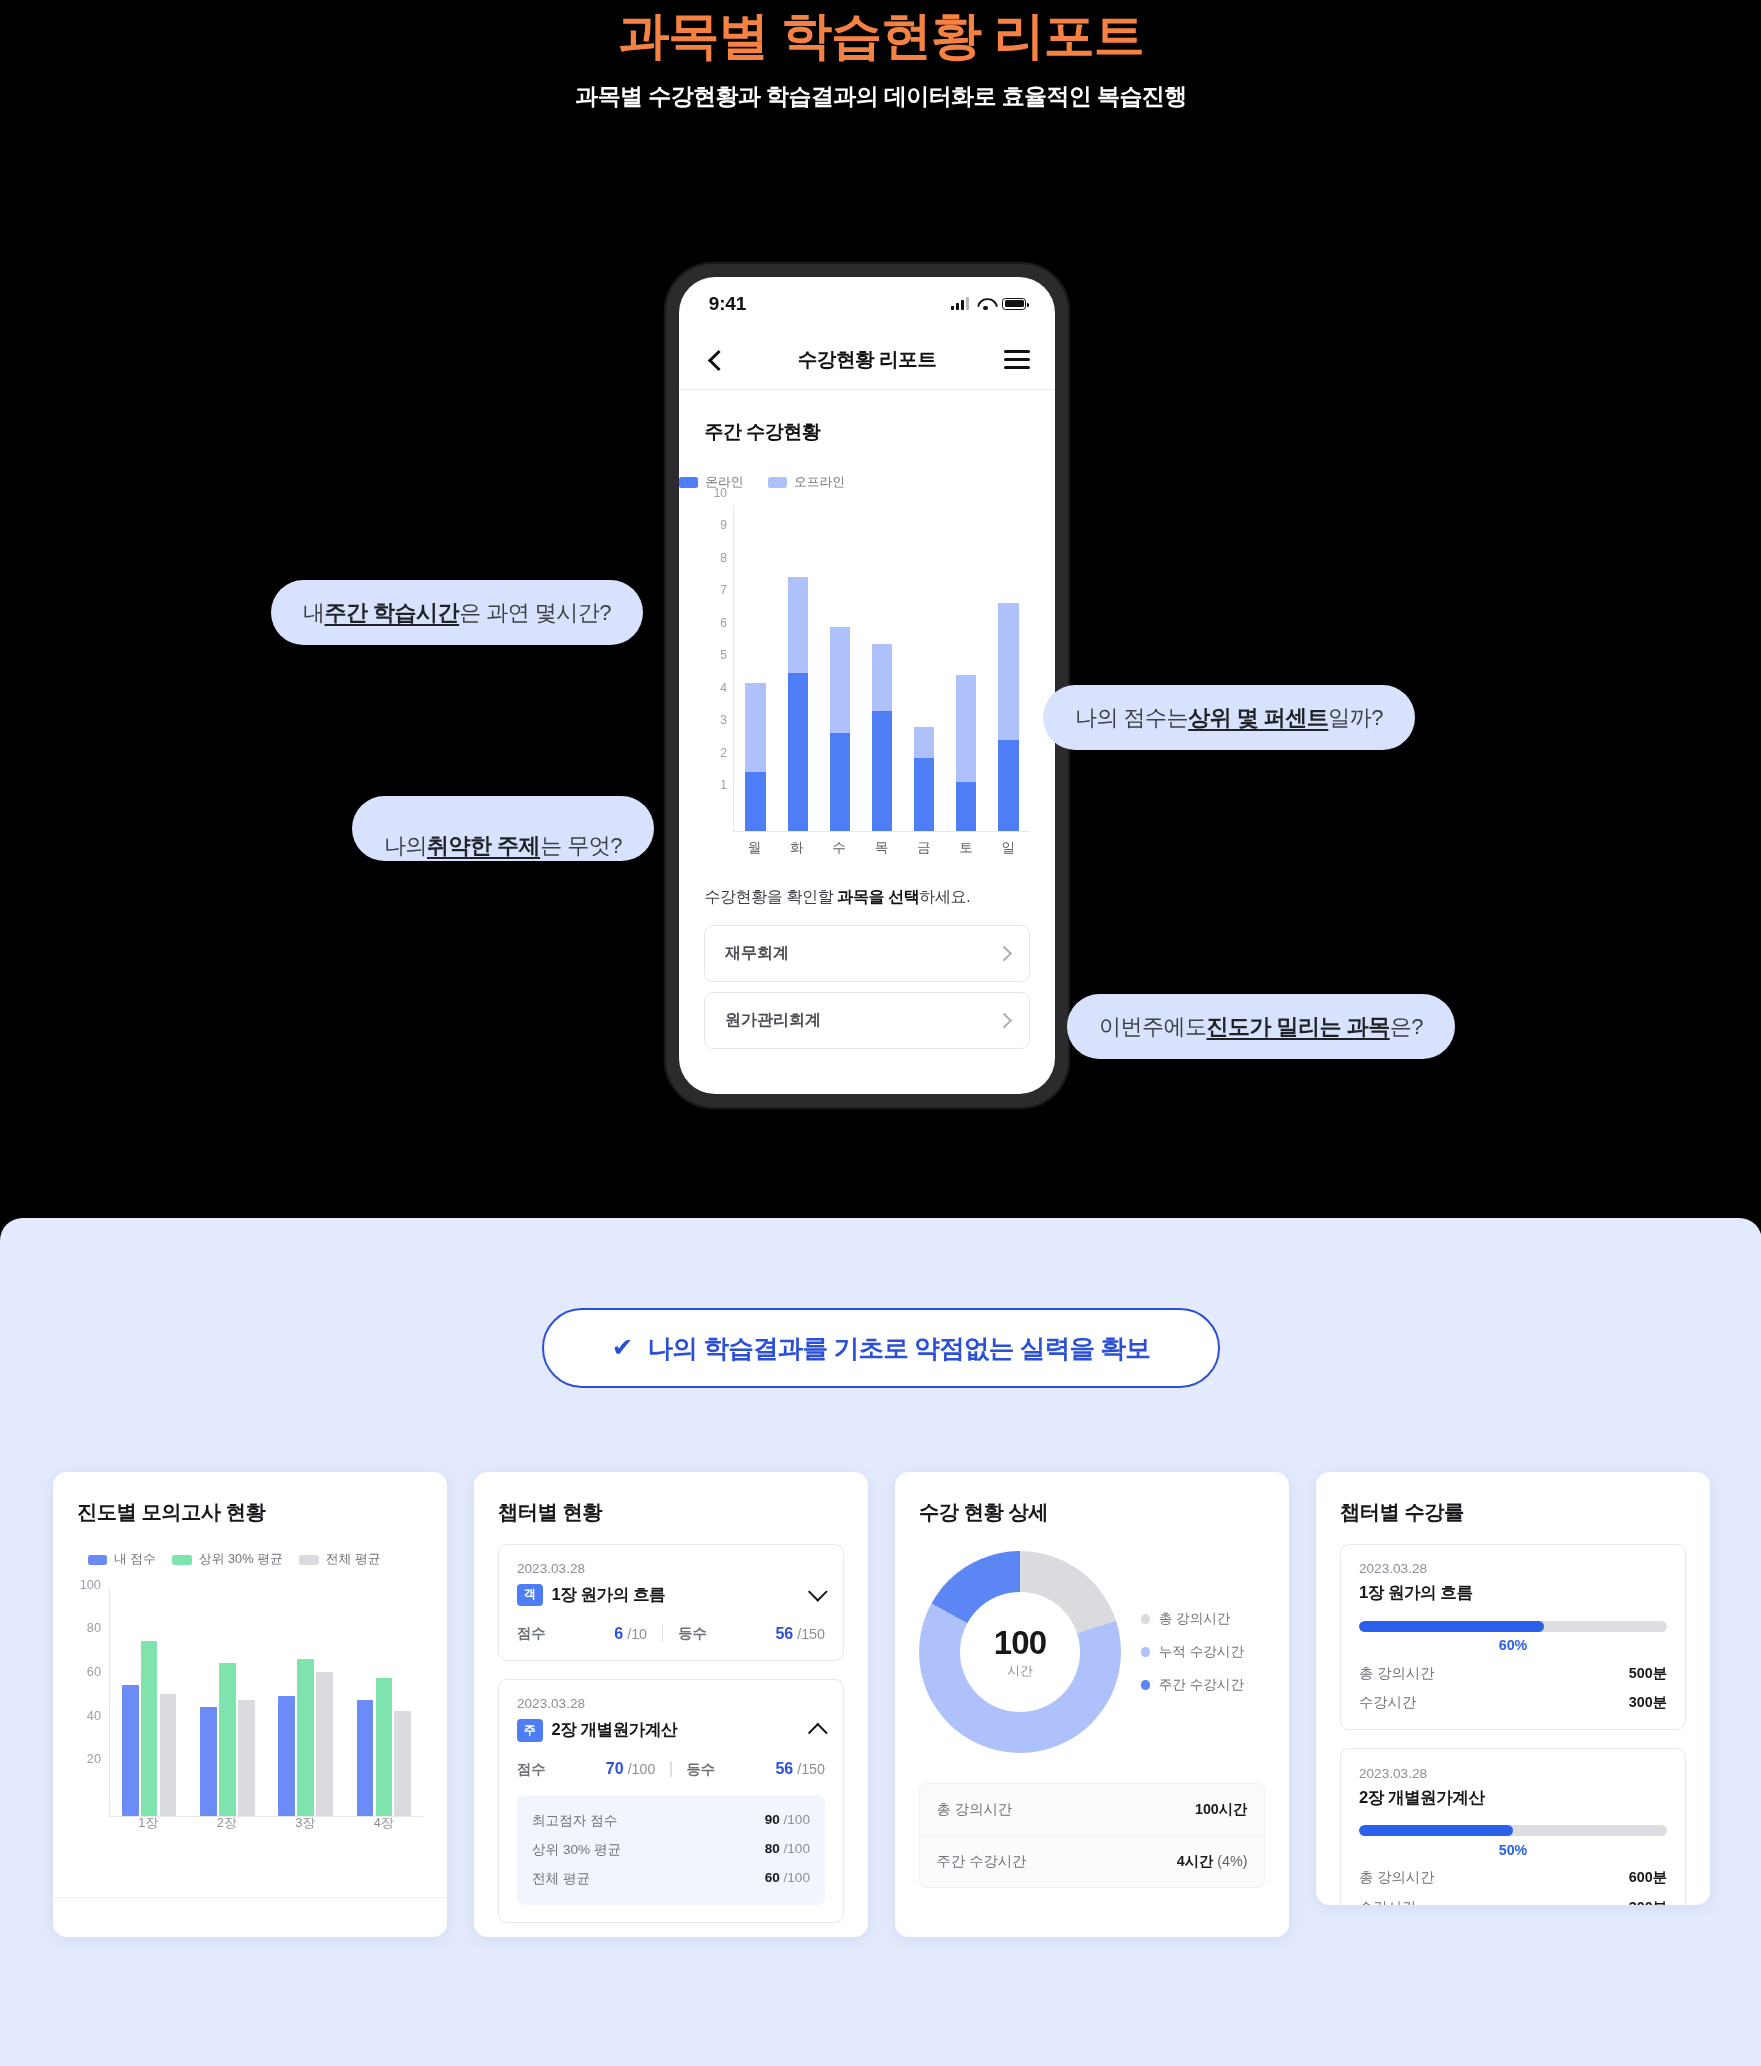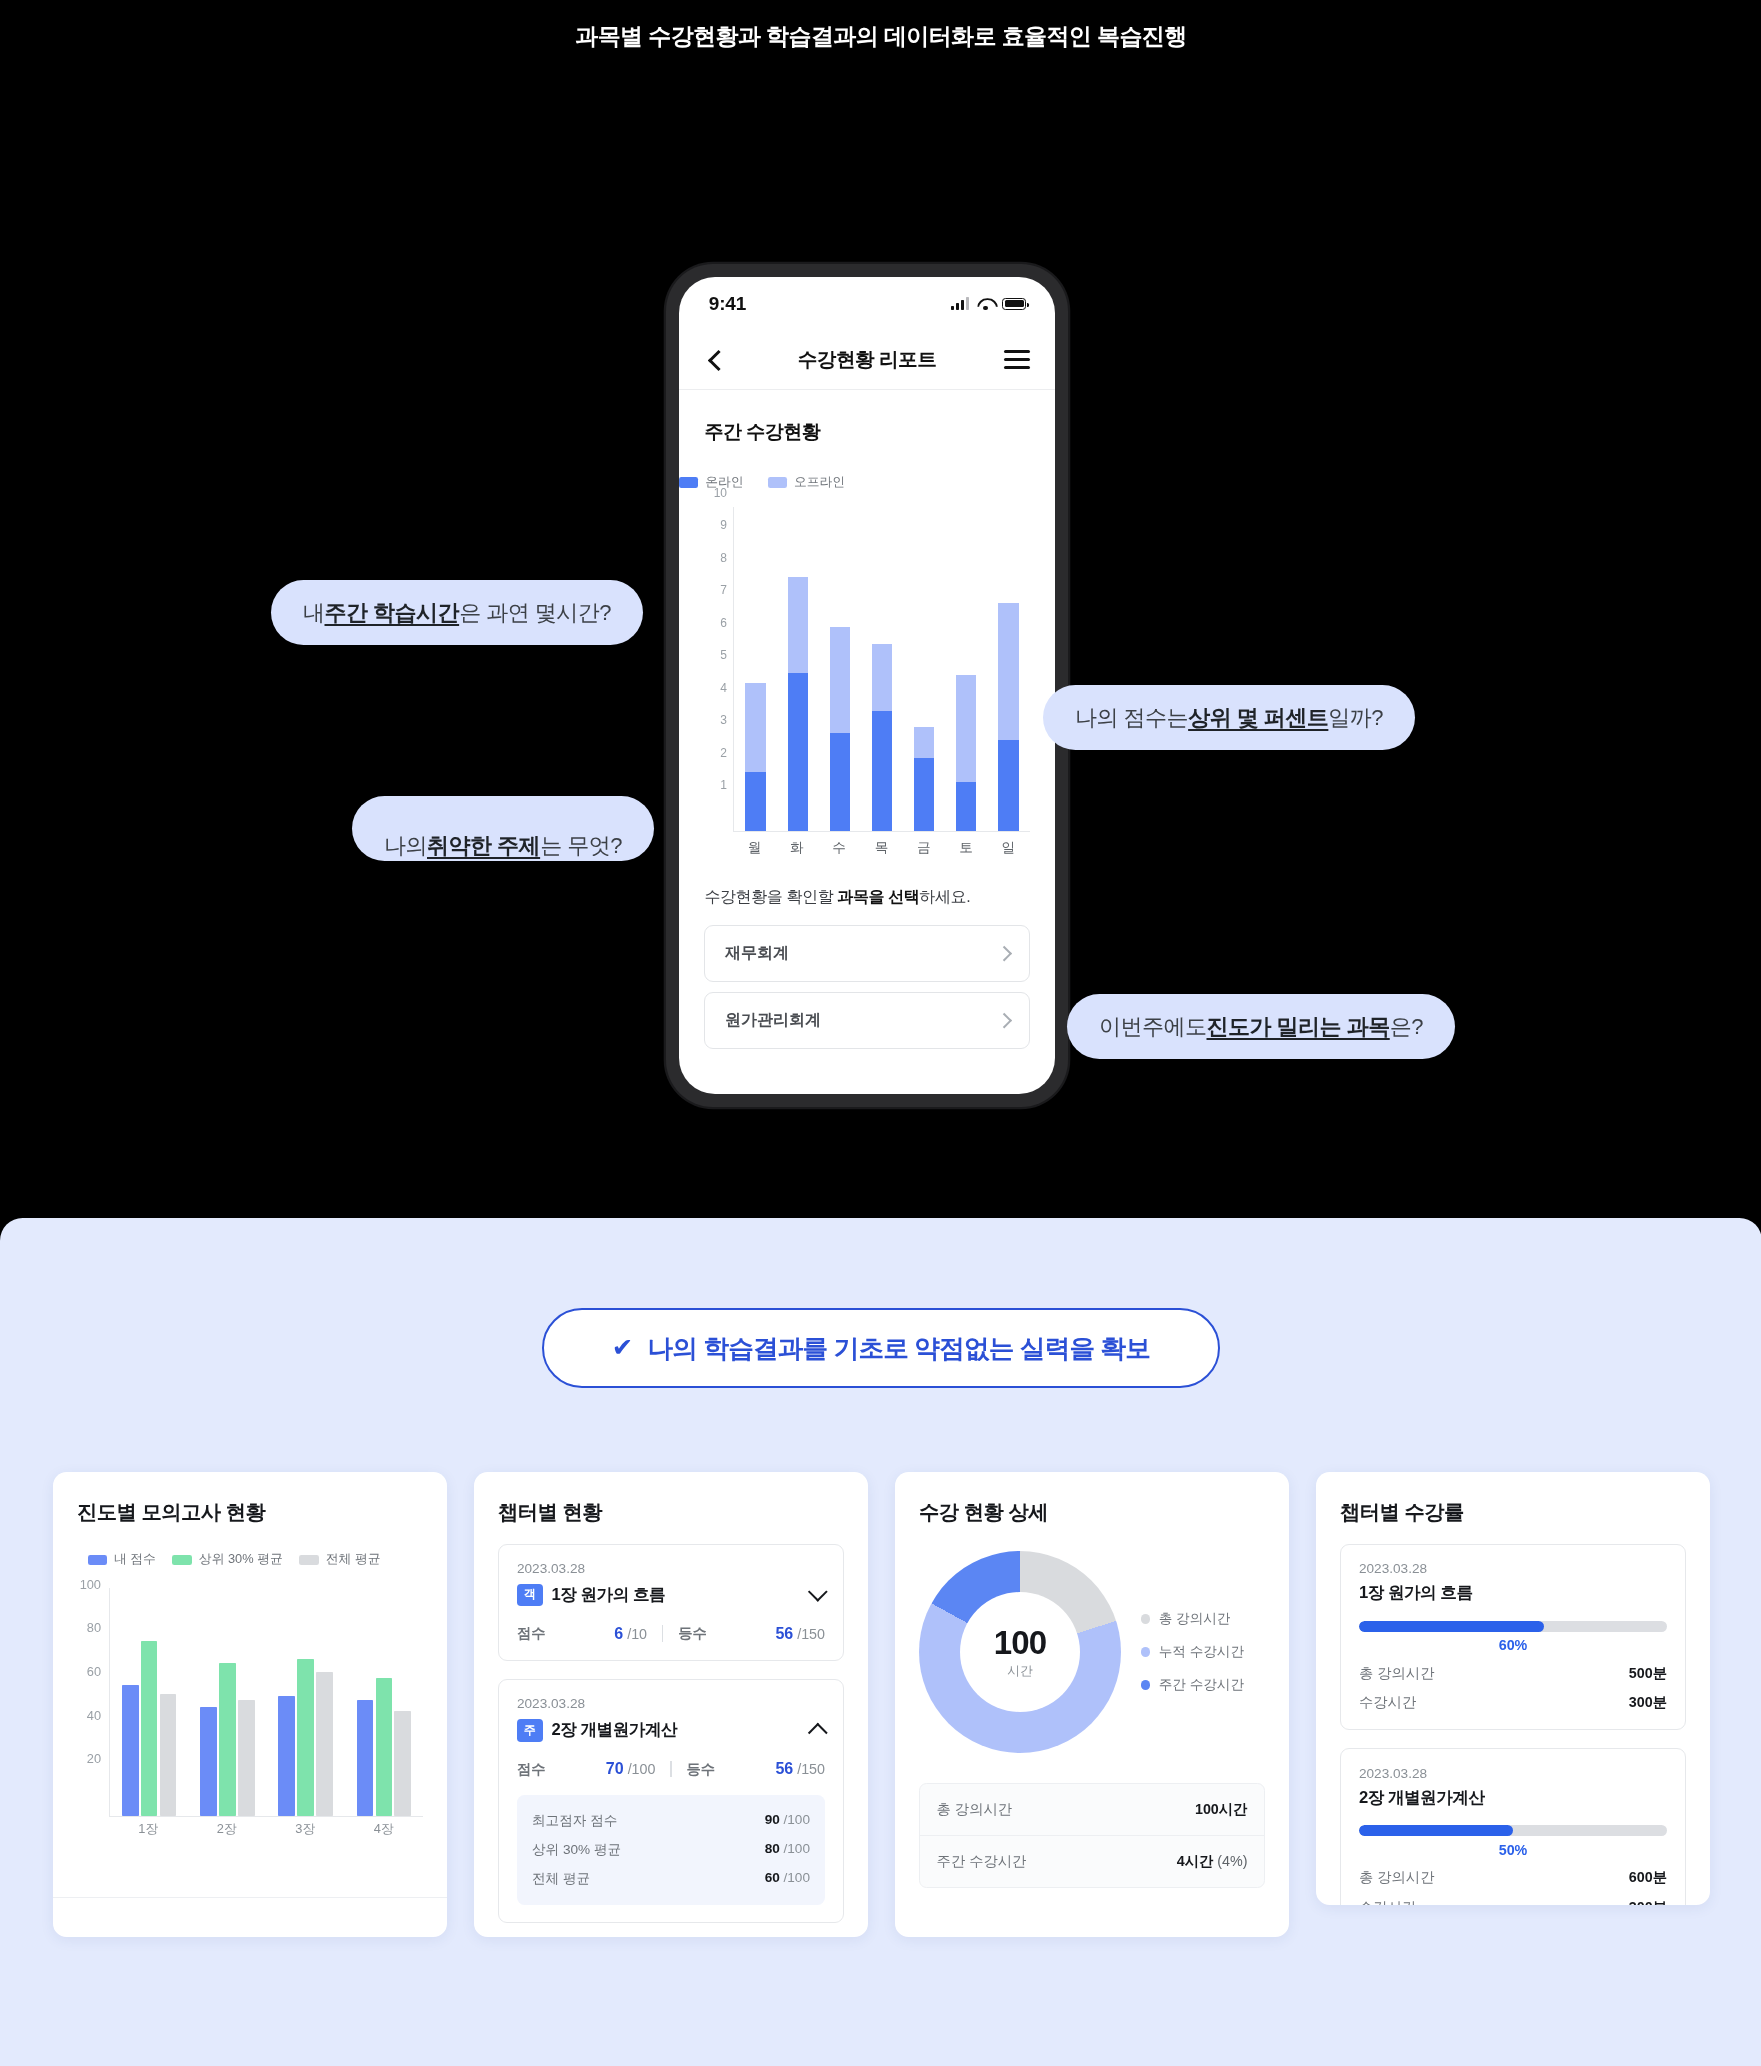--- a/index.html
+++ b/index.html
@@ -180,21 +180,21 @@
   .c1-chart { position: relative; height: 264px; margin-top: 19.6px; }
   .c1-y { position: absolute; left: 0; top: 0; bottom: 35px; width: 27px; }
   .c1-y span { position: absolute; right: 3px; font-size: 12.8px; color: #9AA0A6; transform: translateY(-50%); }
   .c1-plot {
     position: absolute; left: 32px; right: 0; top: 0; bottom: 35px;
     border-left: 1.1px solid #E6E8EB; border-bottom: 1.1px solid #E6E8EB;
     display: flex; align-items: flex-end; justify-content: space-around;
   }
   .c1-grp { display: flex; align-items: flex-end; gap: 2.3px; }
   .c1-grp .bar { width: 16.6px; border-radius: 0.8px; }
-  .c1-x { position: absolute; left: 32px; right: 0; bottom: 14px; display: flex; justify-content: space-around; }
+  .c1-x { position: absolute; left: 32px; right: 0; bottom: 20px; display: flex; justify-content: space-around; }
   .c1-x span { font-size: 12.8px; color: #8A9096; }
   .c1-foot { position: absolute; left: 0; right: 0; bottom: 39px; height: 1.1px; background: #EDEFF2; }
 
   
   .c2 { height: 465px; }
   .ch-item {
     border: 1.2px solid #E6E8EB; border-radius: 9px; padding: 16.6px 18px; margin-top: 18px;
   }
   .ch-date { font-size: 13.6px; color: #8A9096; }
   .ch-row1 { display: flex; align-items: center; margin-top: 7.5px; }
@@ -255,20 +255,21 @@
   .rate-pct { font-size: 14.3px; font-weight: 800; color: #2B61EA; margin-top: 5.3px; text-align: center; }
   .rate-row { display: flex; font-size: 14.3px; color: #6E7379; margin-top: 10.5px; }
   .rate-row .rv { margin-left: auto; color: #16181C; font-weight: 700; }
 </style>
 </head>
 <body>
 
 <div class="page">
 
   <div class="hero">
+    <div class="hero-title">과목별 학습현황 리포트</div>
     <div class="hero-sub">과목별 수강현황과 학습결과의 데이터화로 효율적인 복습진행</div>
   </div>
 
   <div class="phone-wrap">
     <div class="phone">
       <div class="screen">
 
         <div class="statusbar">
           <div class="time">9:41</div>
           <div class="status-icons">

